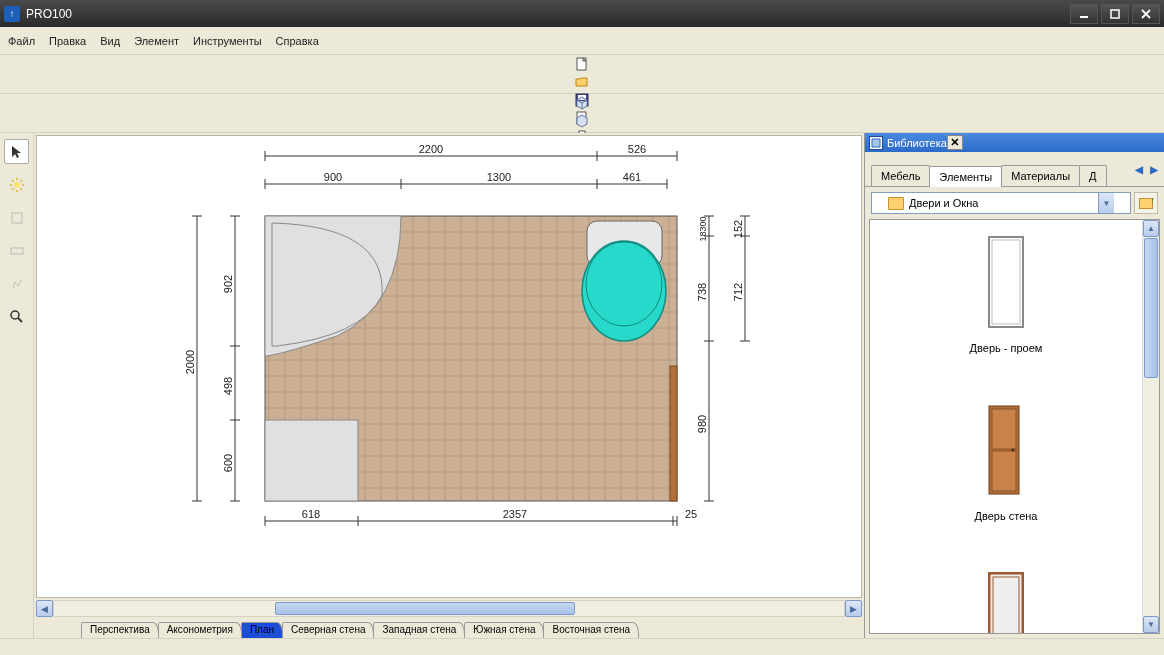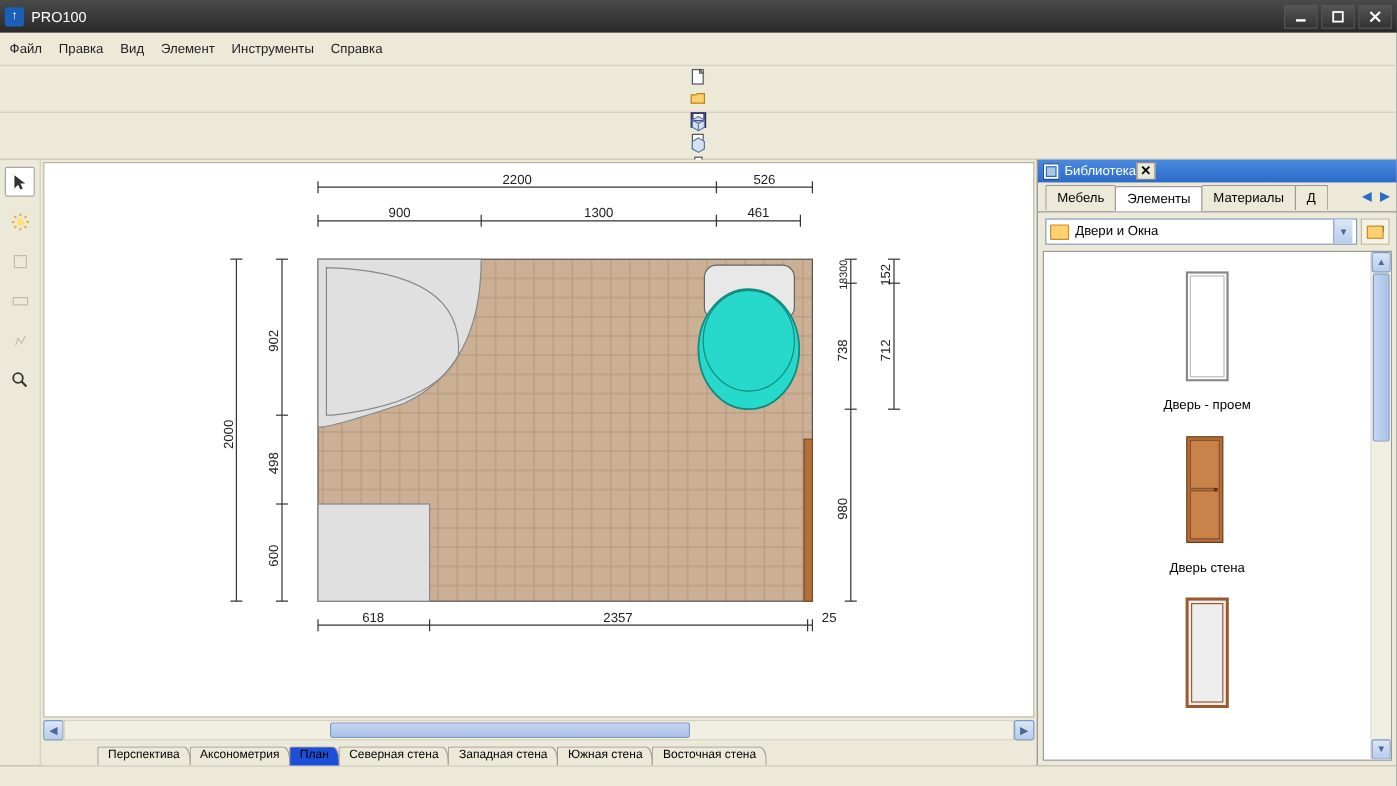--- a/index.html
+++ b/index.html
@@ -44,34 +44,34 @@
   
   .tabs-bottom { height:19px; background:#ece9d8; display:flex; align-items:flex-end; padding-left:45px; margin:0 2px; }
   .btab { height:16px; padding:1px 8px 0; border:1px solid #999; border-bottom:none; border-radius: 2px 6px 0 0 / 2px 12px 0 0; background:#ece9d8; margin-right:-1px; font-size:10px; position:relative; }
   .btab.active { background:#1d4ed8; z-index:2; }
   
   
   .lib-panel { width: 300px; background:#ece9d8; border-left:1px solid #999; display:flex; flex-direction:column; }
   .lib-titlebar { height:19px; background:linear-gradient(#4a8ae0,#2b6bc8); color:#fff; display:flex; align-items:center; padding:0 4px; }
   .lib-titlebar .x { width:16px; height:15px; background:#ece9d8; color:#000; display:flex;align-items:center;justify-content:center; font-size:11px; font-weight:bold; border:1px solid #888; }
   .lib-titlebar .ico { width:14px;height:14px;background:#fff;border:1px solid #1b4b9b;margin-right:4px; display:flex;align-items:center;justify-content:center;}
-  .lib-tabs { display:flex; height:25px; align-items:center; padding-left:6px; position:relative; border-bottom:1px solid #999; }
+  .lib-tabs { display:flex; height:35px; align-items:flex-end; padding-left:6px; position:relative; border-bottom:1px solid #999; }
   .lib-tab { padding:4px 9px; border:1px solid #999; border-bottom:none; margin-right:-1px; background:#ece9d8; border-radius:2px 2px 0 0; font-size:11px; }
   .lib-tab.active { background:#fff; position:relative; top:1px; }
   .lib-tabs .arrows { margin-left:auto; display:flex; gap:1px; padding-right:3px; align-self:center; }
   .lib-tabs .arrows span { width:14px; height:14px; display:flex;align-items:center;justify-content:center; color:#2b6bc8; font-weight:bold; font-size:10px; }
   .lib-path { display:flex; padding:5px 6px; gap:3px; align-items:center; }
-  .lib-select { flex:1; height:22px; border:1px solid #7f9db9; background:#fff; display:flex; align-items:center; padding:0 3px; }
+  .lib-select { flex:1; height:22px; border:1px solid #7f9db9; background:#fff; display:flex; align-items:center; padding:0 16px; }
   .lib-select .folder-ico{width:16px;height:13px;background:#ffd070;border:1px solid #c89030;border-radius:1px;margin-right:5px;}
   .lib-select .dd { width:16px; height:20px; margin-left:auto; background:linear-gradient(#dce6f6,#b8cceb); border-left:1px solid #7f9db9; display:flex;align-items:center;justify-content:center;font-size:8px;color:#4a6a9a; }
   .lib-up { width:24px; height:22px; border:1px solid #c0bba8; background:#f5f2e8; display:flex;align-items:center;justify-content:center; }
   .lib-up .folder-ico{width:14px;height:11px;background:#ffd070;border:1px solid #c89030;position:relative;}
   .lib-up .folder-ico::after{content:'↑';position:absolute;right:-3px;top:-4px;font-size:9px;color:#2a7a2a;font-weight:bold;}
   .lib-content { flex:1; margin:0 4px 4px; border:1px solid #999; background:#fff; display:flex; overflow:hidden; }
-  .lib-items { flex:1; display:flex; flex-direction:column; align-items:center; padding:12px 6px; gap:14px; overflow-y:auto; }
+  .lib-items { flex:1; display:flex; flex-direction:column; align-items:center; padding:12px 6px; gap:46px; overflow-y:auto; }
   .lib-item { display:flex; flex-direction:column; align-items:center; gap:10px; }
   .lib-item .thumb { width:60px; height:100px; display:flex;align-items:center;justify-content:center; }
   .lib-scroll { width:17px; background:#f1efe2; border-left:1px solid #ddd; position:relative; }
   .lib-scroll .sbarr { height:17px; background:linear-gradient(#dce6f6,#b8cceb); border:1px solid #7a9ac9;border-radius:2px;display:flex;align-items:center;justify-content:center;font-size:8px;color:#4a6a9a; }
   .lib-scroll .sbthumb { position:absolute; top:18px; left:1px; right:1px; height:140px; background:linear-gradient(to right,#c5d6f1,#a9c2e8); border:1px solid #7a9ac9; border-radius:2px; }
   
   
   .drawing { position:absolute; left:40px; top:0; }
   .dim-text { font-size:11px; fill:#222; text-anchor:middle; }
   .dim-line { stroke:#333; stroke-width:1; }

